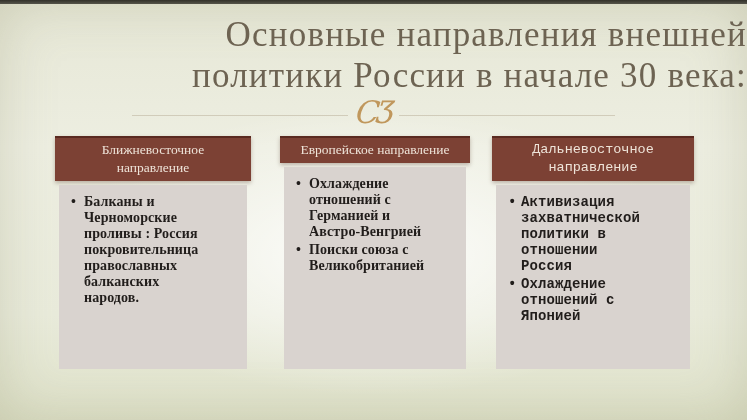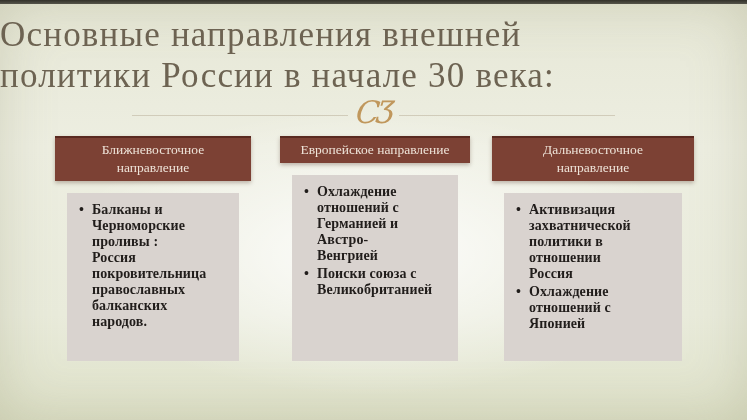--- a/index.html
+++ b/index.html
@@ -13,21 +13,21 @@
       radial-gradient(ellipse 430px 200px at 50% 60%, rgba(255,255,255,0.9), rgba(255,255,255,0) 72%),
       linear-gradient(180deg, #e6e7d6 0%, #edeee1 35%, #e9ebdb 75%, #dfe2ca 100%);
     box-shadow: inset 0 0 55px rgba(140,140,100,0.28);
   }
   .top-strip {
     position: absolute; top: 0; left: 0; right: 0; height: 4px;
     background: linear-gradient(180deg, #32312a, #55544a);
   }
   .title {
     position: absolute; top: 14px; left: 0; right: 0;
-    text-align: left;
+    text-align: right;
     color: #6d6352;
     font-size: 35px;
     line-height: 41px;
     letter-spacing: 1.2px;
   }
   .divider {
     position: absolute; top: 96px; left: 0; right: 0; height: 38px;
     display: flex; align-items: center; justify-content: center;
   }
   .dline { width: 216px; height: 1px; background: #d1ccba; }
@@ -41,35 +41,35 @@
     margin: 0 8px 6px 8px;
     transform: skewX(-6deg);
   }
   .columns {
     position: absolute; left: 55px; top: 136px;
     display: flex;
   }
   .col { height: 237px; display: flex; flex-direction: column; }
   .col-1 { width: 196px; margin-right: 29px; border-radius: 20px; }
   .col-2 { width: 190px; margin-right: 22px; }
-  .col-3 { width: 202px; }
+  .col-3 { width: 202px; font-family: Liberation Mono, monospace; }
   .col-header {
     background: #7c4134;
     border-top: 2px solid #5a2a20;
     color: #eee3d8;
     font-size: 13.5px;
     line-height: 18px;
     text-align: center;
     padding: 3px 20px 4px 20px;
     box-shadow: 0 2px 4px rgba(90,60,45,0.35);
   }
   .col-body {
     flex: 1;
     background: #d9d3cf;
-    margin: 12px;
+    margin: 4px;
     list-style: none;
     font-weight: bold;
     font-size: 14px;
     line-height: 16px;
     color: #211d1b;
     letter-spacing: 0.1px;
     padding: 9px 0 0 12px;
   }
   .col-1 .col-body { padding-right: 36px; }
   .col-2 .col-body { padding-right: 37px; }

